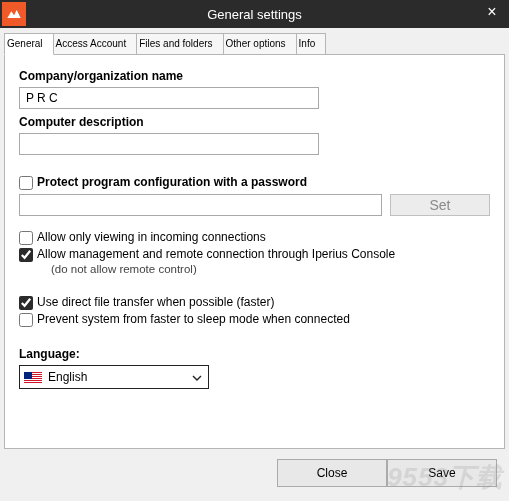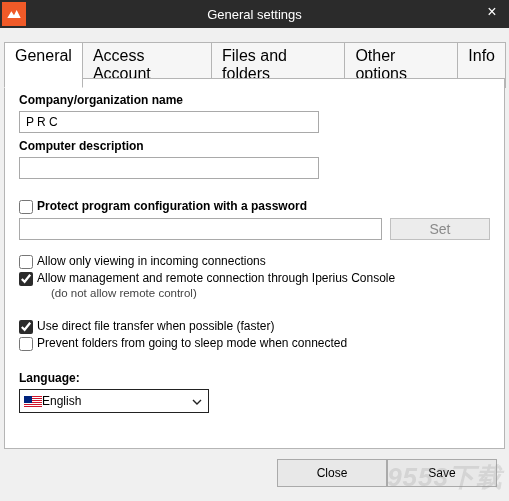--- a/index.html
+++ b/index.html
@@ -59,25 +59,25 @@
   }
   .tabs {
     display: flex;
     padding: 4px 4px 0 4px;
     background: #f0f0f0;
   }
   .tab {
     border: 1px solid #b5b5b5;
     border-bottom: none;
     background: #f6f6f6;
-    padding: 4px 10px 5px 10px;
-    font-size: 16px;
+    padding: 4px 10px 5px 2px;
+    font-size: 10px;
     margin-right: -1px;
     position: relative;
-    top: 10px;
+    top: 1px;
     cursor: pointer;
   }
   .tab.active {
     background: #fff;
     border-bottom: 1px solid #fff;
     z-index: 2;
   }
   .tab-panel {
     border: 1px solid #b5b5b5;
     background: #fff;
@@ -137,20 +137,21 @@
     cursor: default;
     font-size: 14px;
   }
   .lang-select {
     width: 190px;
     height: 24px;
     border: 1px solid #222;
     padding: 0 4px;
     display: flex;
     align-items: center;
+    gap: 6px;
     position: relative;
     background: #fff;
   }
   .flag {
     width: 18px; height: 11px;
     background: linear-gradient(to bottom,
       #cf142b 0 9%, #fff 9% 18%, #cf142b 18% 27%, #fff 27% 36%,
       #cf142b 36% 45%, #fff 45% 54%, #cf142b 54% 63%, #fff 63% 72%,
       #cf142b 72% 81%, #fff 81% 90%, #cf142b 90% 100%);
     position: relative;
@@ -258,21 +259,21 @@
 
     <div class="spacer-lg"></div>
 
     <div class="chk-row">
       <input type="checkbox" checked="" style="">
       <label>Use direct file transfer when possible (faster)</label>
     </div>
 
     <div class="chk-row">
       <input type="checkbox" style="">
-      <label>Prevent folders from going to sleep mode when connected</label>
+      <label>Prevent system from faster to sleep mode when connected</label>
     </div>
 
     <div class="spacer-lg"></div>
 
     <span class="lbl">Language:</span>
     <div class="lang-select">
       <span class="flag"></span>
       <span>English</span>
       <span class="chev">
         <svg viewBox="0 0 10 10">

